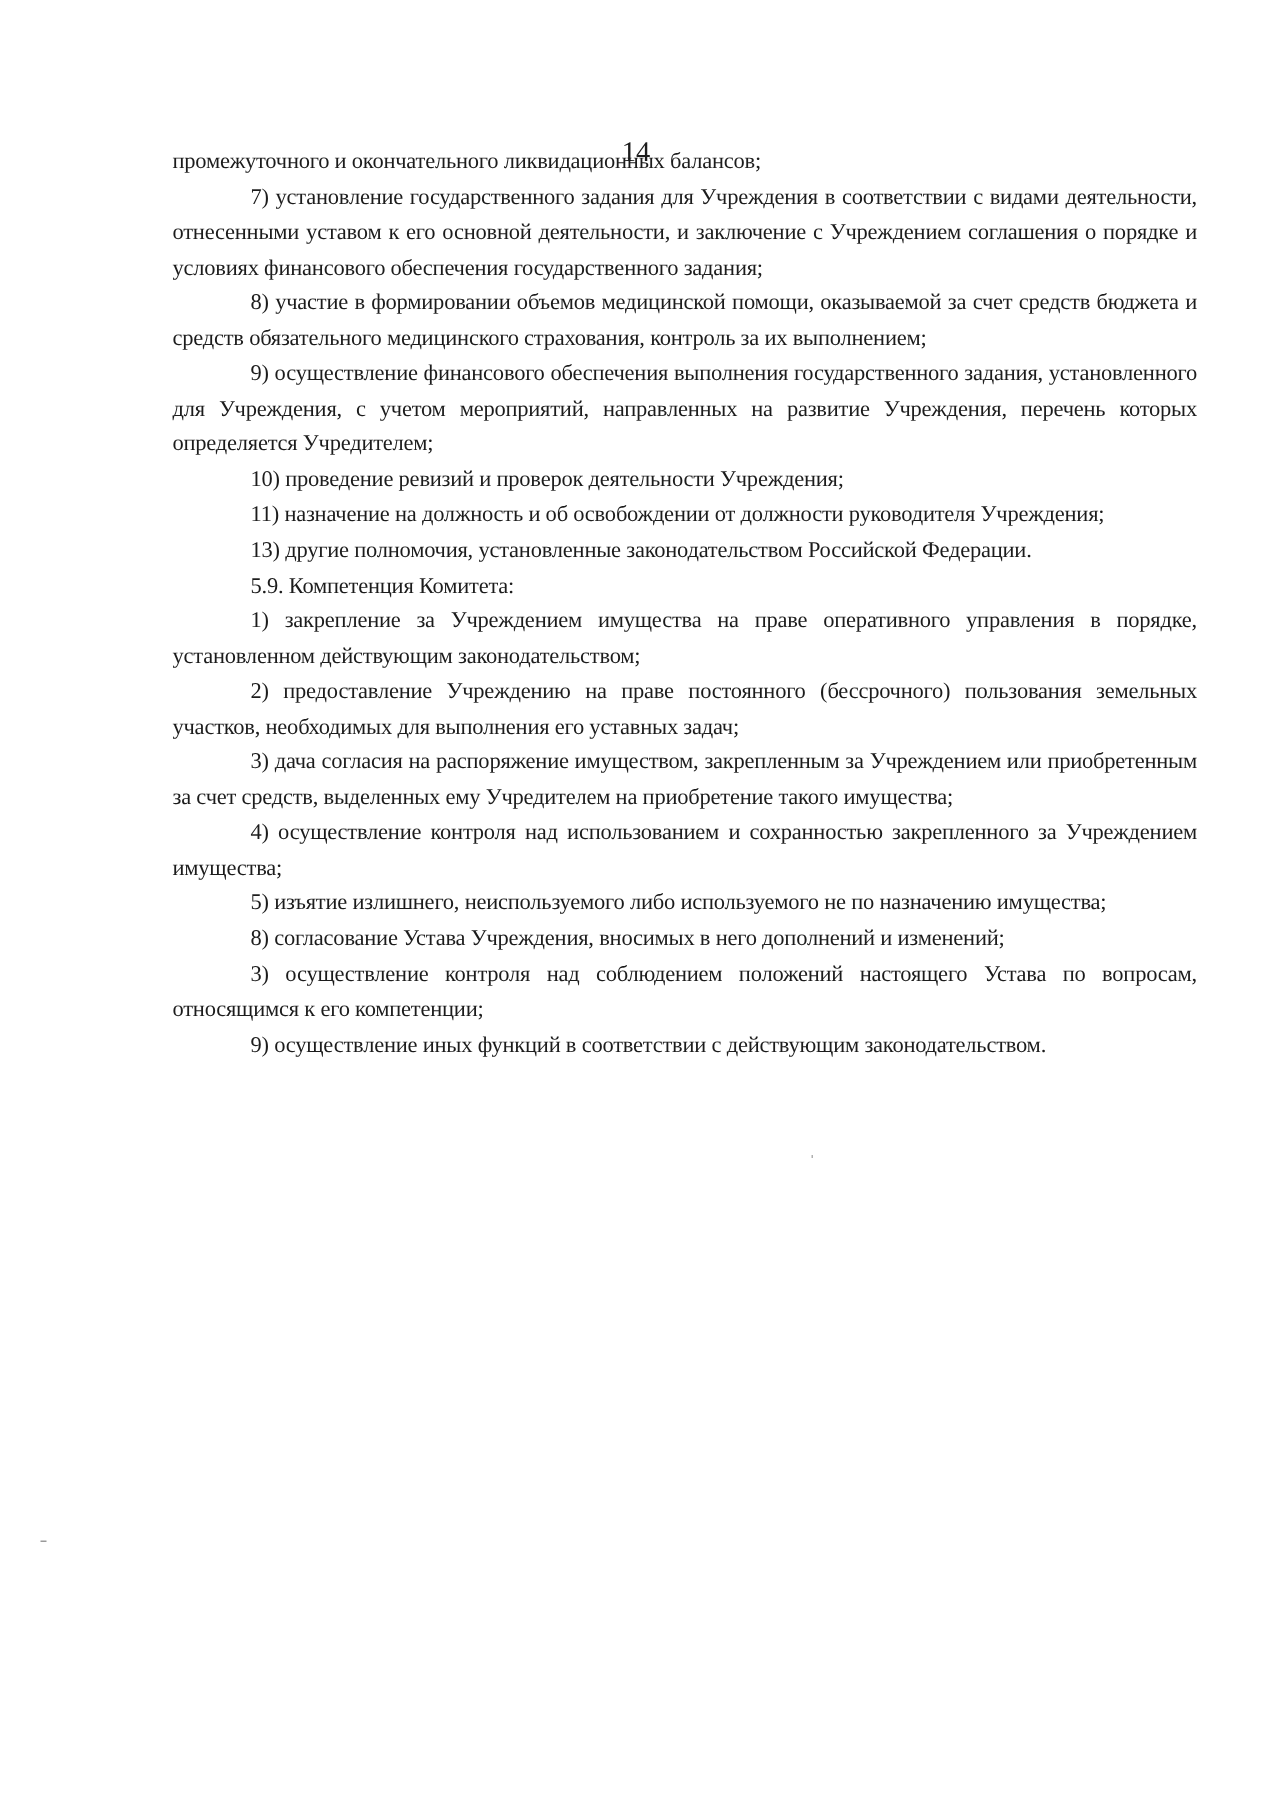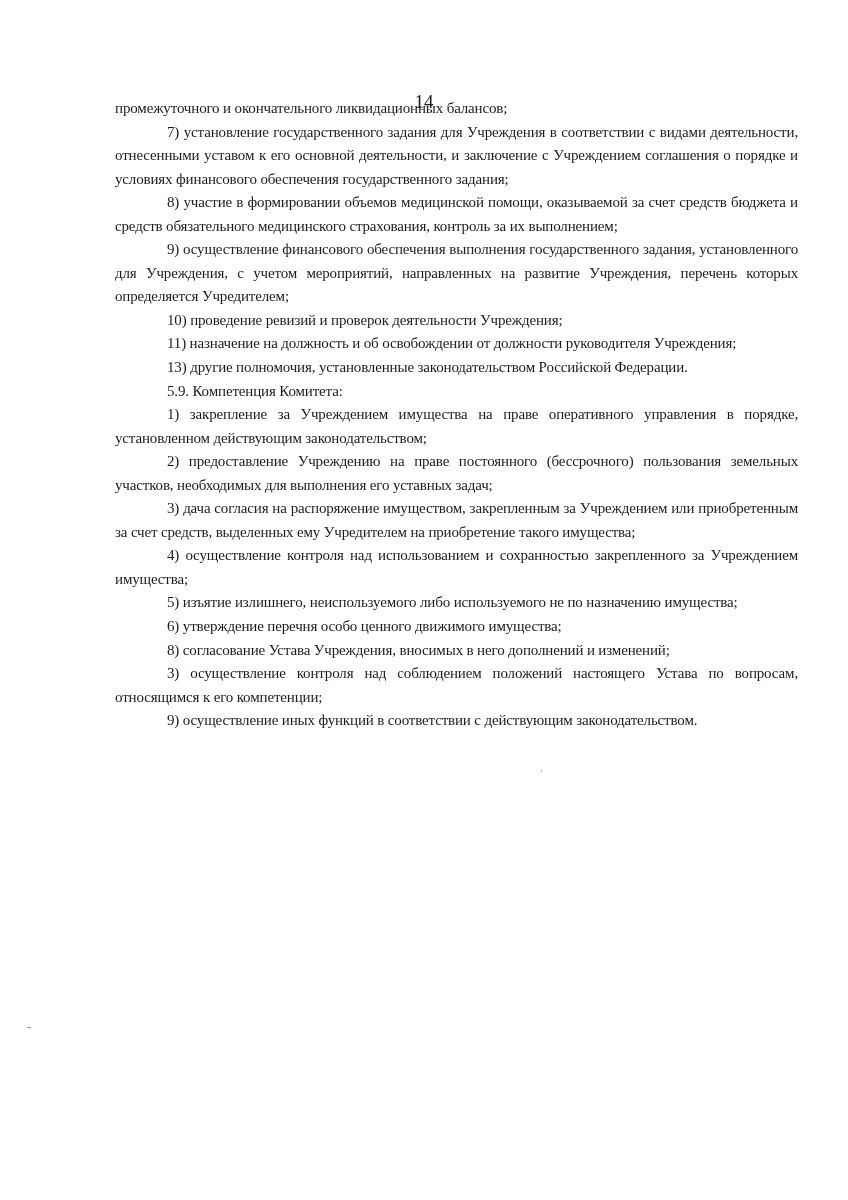--- a/index.html
+++ b/index.html
@@ -71,20 +71,19 @@
   <p class="para">9) осуществление финансового обеспечения выполнения государственного задания, установленного для Учреждения, с учетом мероприятий, направленных на развитие Учреждения, перечень которых определяется Учредителем;</p>
   <p class="para">10)  проведение ревизий и проверок деятельности Учреждения;</p>
   <p class="para">11) назначение на должность и об освобождении от должности руководителя Учреждения;</p>
   <p class="para">13)  другие полномочия, установленные законодательством Российской Федерации.</p>
   <p class="para">5.9. Компетенция Комитета:</p>
   <p class="para">1) закрепление за Учреждением имущества на праве оперативного управления в порядке, установленном действующим законодательством;</p>
   <p class="para">2) предоставление Учреждению на праве постоянного (бессрочного) пользования земельных участков, необходимых для выполнения его уставных задач;</p>
   <p class="para">3) дача согласия на распоряжение имуществом, закрепленным за Учреждением или приобретенным за счет средств, выделенных ему Учредителем на приобретение такого имущества;</p>
   <p class="para">4) осуществление контроля над использованием и сохранностью закрепленного за Учреждением имущества;</p>
   <p class="para">5) изъятие излишнего, неиспользуемого либо используемого не по назначению имущества;</p>
-  <p class="para">6)  утверждение перечня особо ценного движимого имущества;</p>
   <p class="para">8) согласование Устава Учреждения, вносимых в него дополнений и изменений;</p>
   <p class="para">3) осуществление контроля над соблюдением положений настоящего Устава по вопросам, относящимся к его компетенции;</p>
   <p class="para">9) осуществление иных функций в соответствии с действующим законодательством.</p>
 </div>
 
 <div class="scan-speck"></div>
 <div class="scan-speck2"></div>
 
 </body></html>

